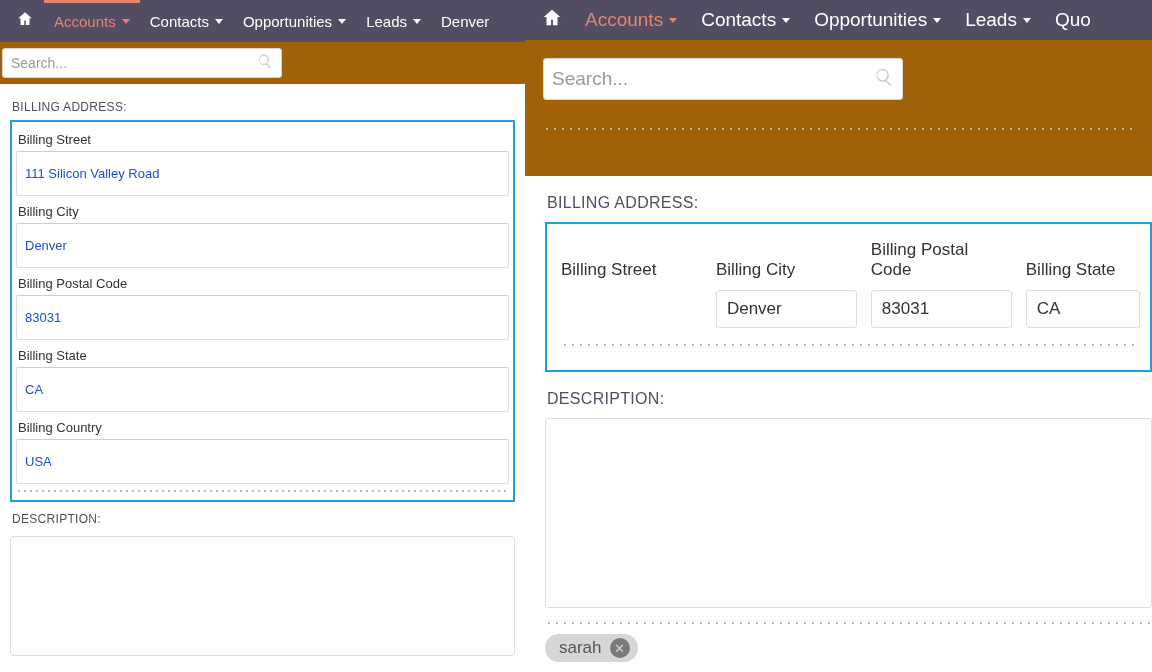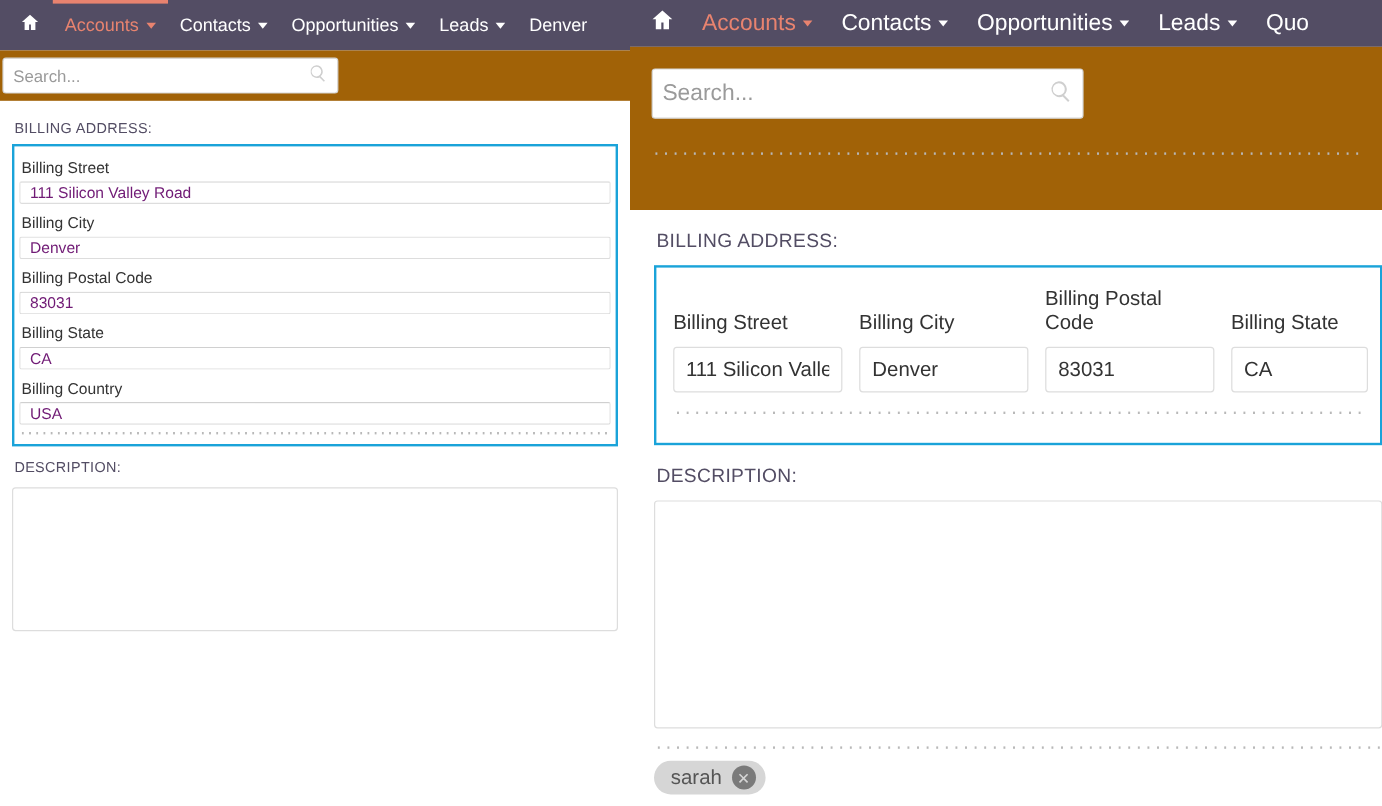--- a/index.html
+++ b/index.html
@@ -148,23 +148,23 @@
     .vfield-label {
       color: #333;
       font-size: 13px;
       padding: 6px 2px 4px 2px;
     }
     .vfield-input {
       width: 100%;
       border: 1px solid #ddd;
       border-top-color: #d0d0d0;
       border-radius: 2px;
-      padding: 1px 8px;
+      padding: 14px 8px;
       font-size: 13px;
-      color: #701a75;
+      color: #1d4ed8;
     }
 
     
     .hrow {
       display: flex;
       gap: 14px;
     }
     .hfield {
       display: flex;
       flex-direction: column;
@@ -337,21 +337,20 @@
     <div class="dots-line" style="margin-top:28px"></div>
   </div>
 
   <div class="content">
     <div class="section-label">BILLING ADDRESS:</div>
 
     <div class="highlight">
       <div class="hrow">
         <div class="hfield">
           <div class="hfield-label">Billing Street</div>
-          <input class="hfield-input" value="111 Silicon Valle" style="">
         </div>
         <div class="hfield">
           <div class="hfield-label">Billing City</div>
           <input class="hfield-input" value="Denver" style="">
         </div>
         <div class="hfield">
           <div class="hfield-label">Billing Postal Code</div>
           <input class="hfield-input" value="83031" style="">
         </div>
         <div class="hfield" style="width:120px">

